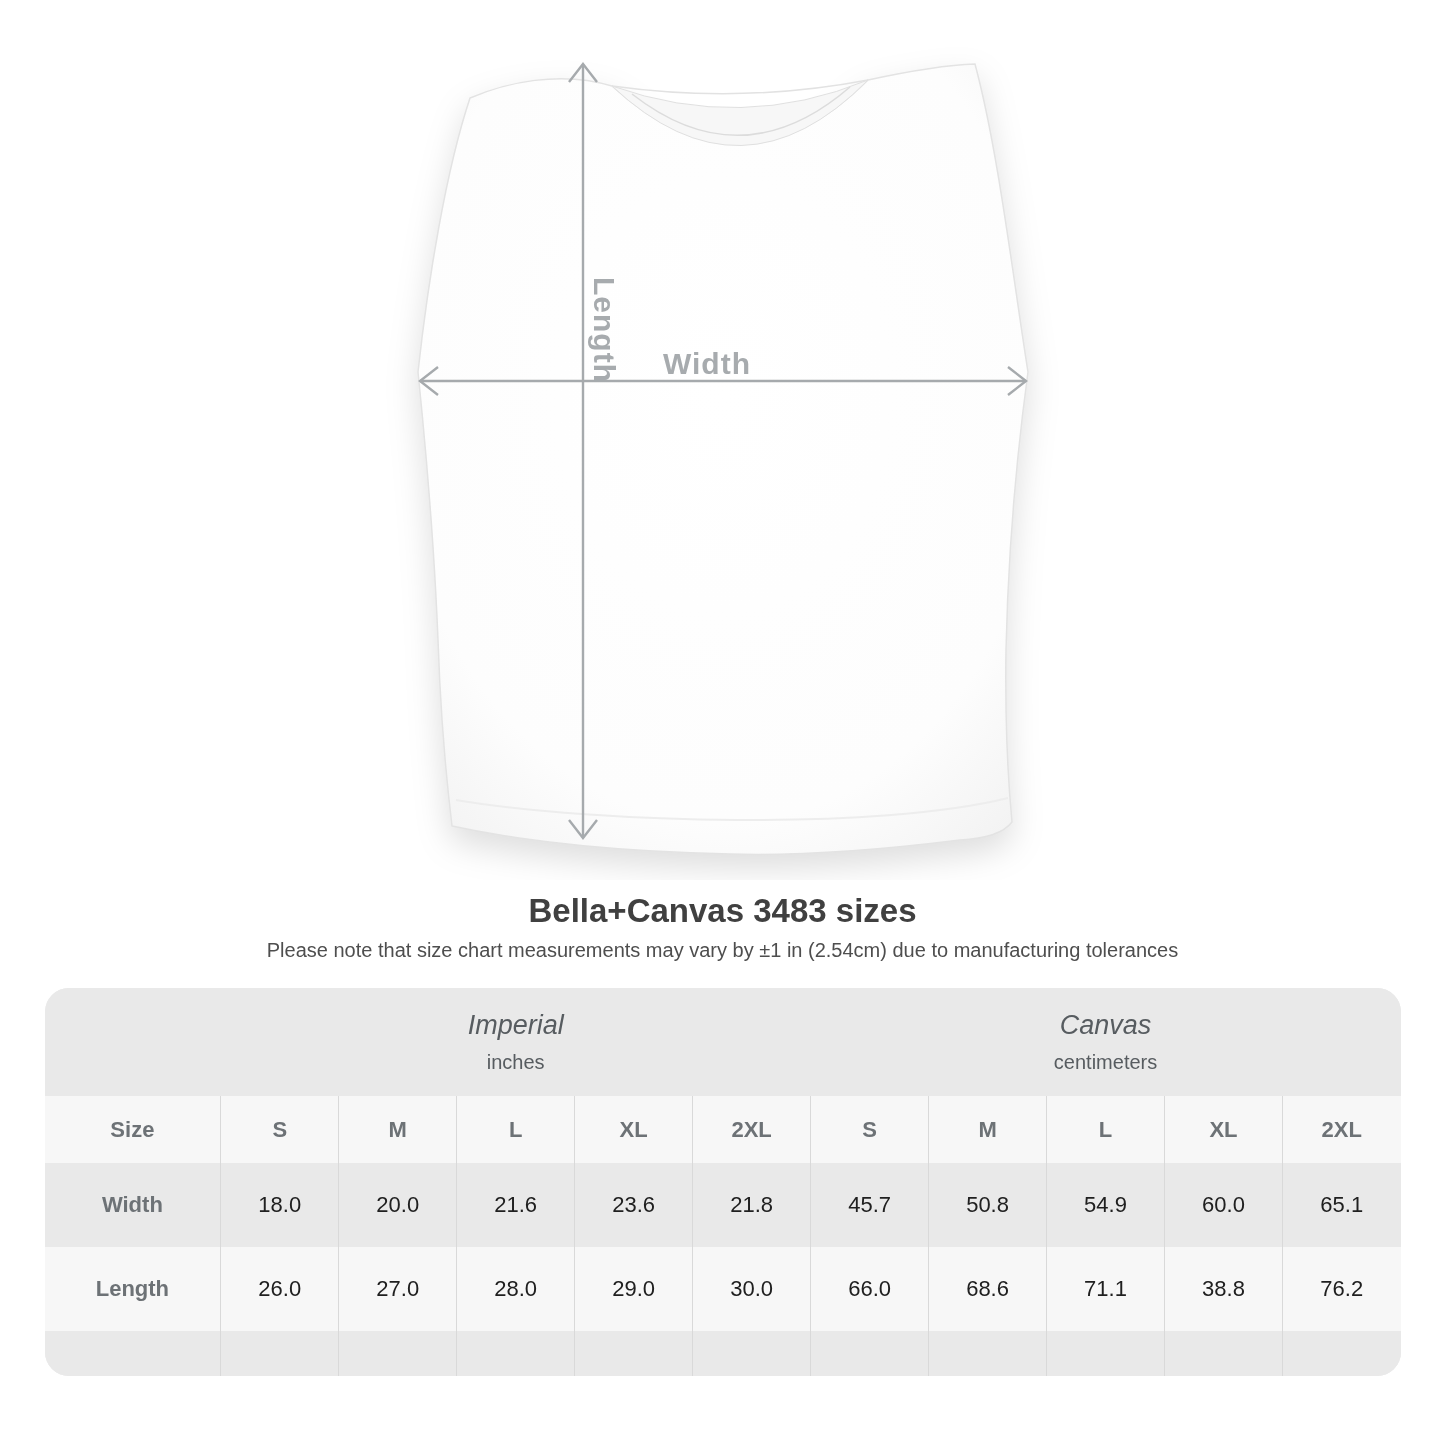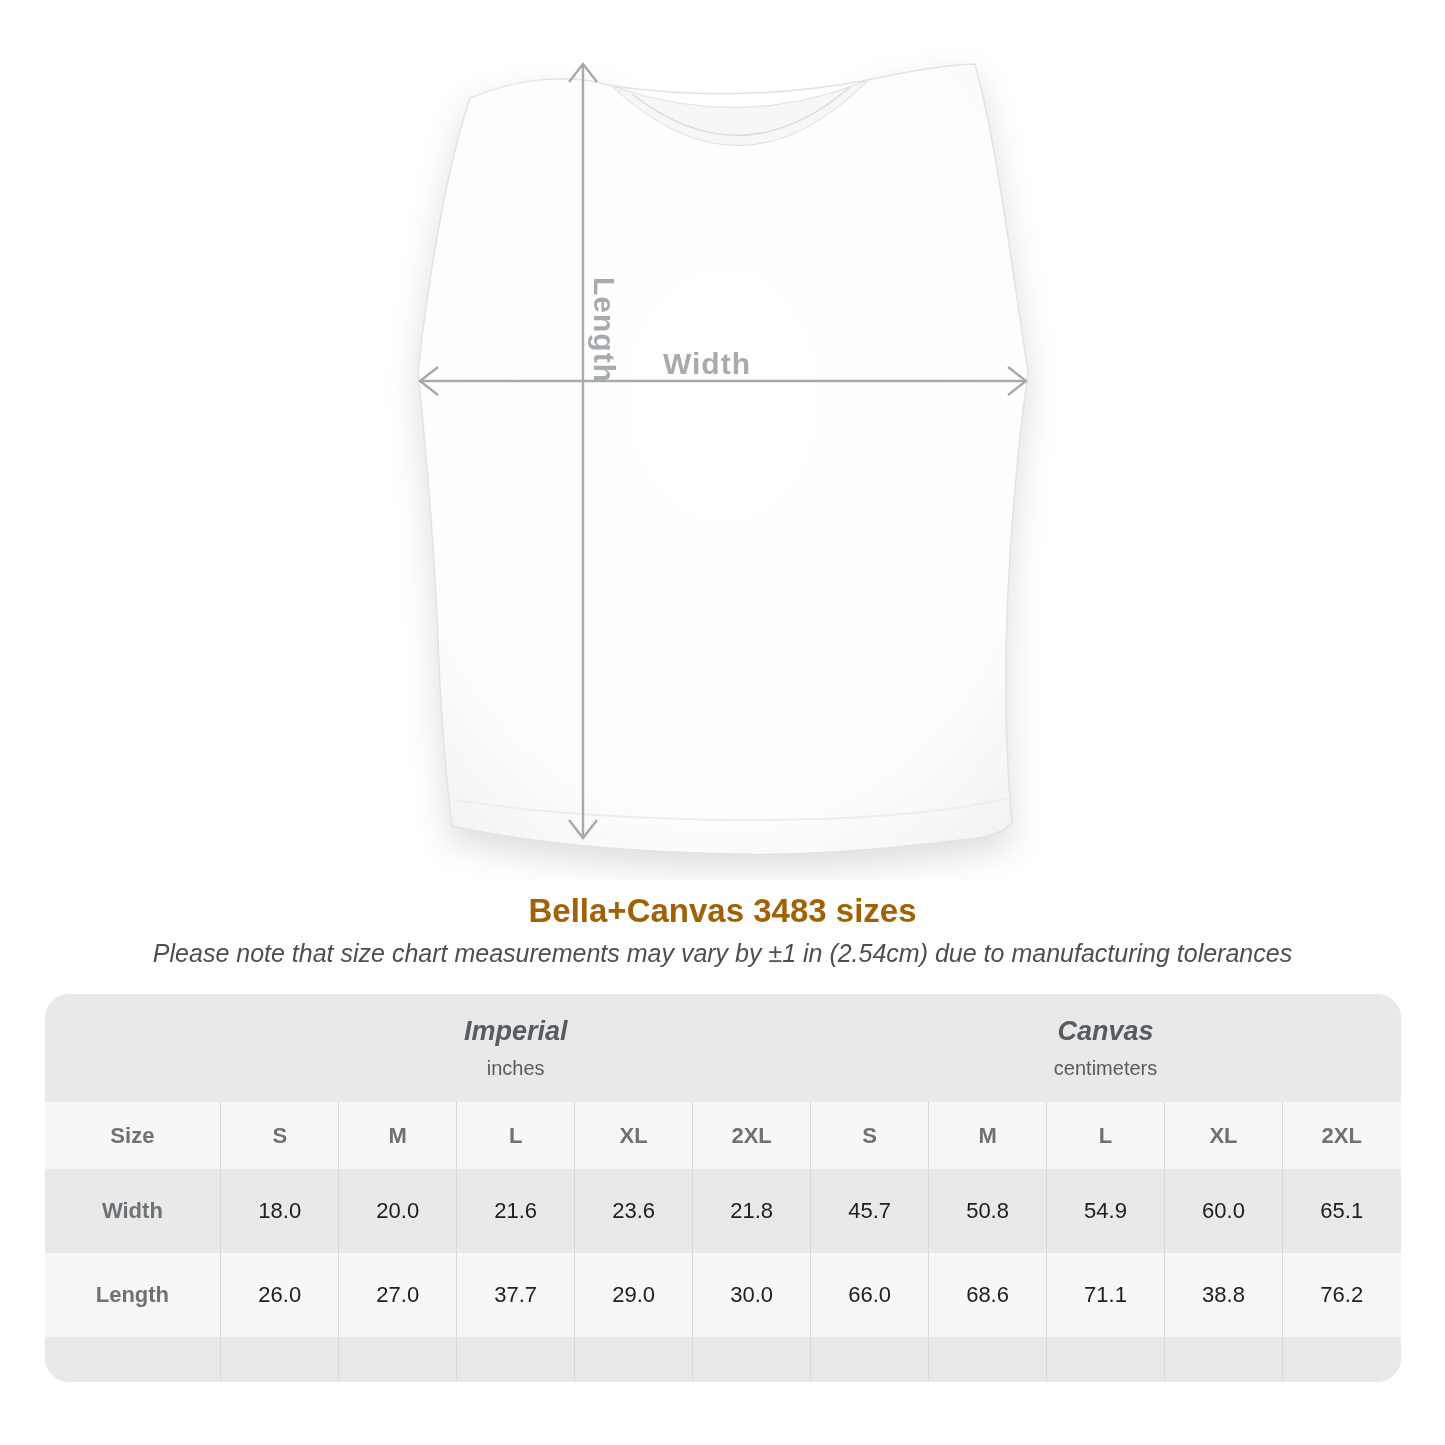--- a/index.html
+++ b/index.html
@@ -22,36 +22,36 @@
   }
   
   .diagram-area{position:relative;width:1445px;height:880px;}
   .diagram-area svg{position:absolute;inset:0;}
   .shirt-body{filter:drop-shadow(0 14px 16px rgba(0,0,0,0.13));}
   .dim-line{stroke:var(--arrow-gray);stroke-width:2.4;fill:none;}
   .dim-label{font-family:"Liberation Sans", sans-serif;font-weight:bold;font-size:30px;
              fill:#a7abae;letter-spacing:1px;}
   
   .heading{text-align:center;padding-top:10px;}
-  .chart-title{font-size:33px;font-weight:bold;color:#a16207;line-height:1.25;}
-  .chart-subtitle{font-size:25px;font-style:italic;color:#4e4e4e;margin-top:8px;}
+  .chart-title{font-size:33px;font-weight:bold;color:#404040;line-height:1.25;}
+  .chart-subtitle{font-size:20px;color:#4e4e4e;margin-top:8px;}
   
   .card{
     width:1356px;margin:26px auto 0 auto;
     background:var(--card-bg);
     border-radius:24px;
     overflow:hidden;
   }
   table.size-table{width:100%;border-collapse:collapse;table-layout:fixed;}
   .size-table td,.size-table th{
     text-align:center;vertical-align:middle;
     font-size:22px;padding:0;
   }
   .group-row td{height:108px;background:var(--card-bg);vertical-align:middle;}
-  .group-label{font-size:27px;font-weight:bold;font-style:italic;color:var(--group-gray);}
+  .group-label{font-size:27px;font-weight:normal;font-style:italic;color:var(--group-gray);}
   .group-unit{font-size:20px;color:var(--group-gray);margin-top:10px;}
   .header-row th{height:67px;background:var(--alt-bg);font-weight:bold;color:var(--label-gray);}
   .row-width td,.row-width th{height:84px;background:var(--card-bg);}
   .row-length td,.row-length th{height:84px;background:var(--alt-bg);}
   .spacer-row td{height:45px;background:var(--card-bg);}
   .size-table th.row-label{font-weight:bold;color:var(--label-gray);}
   .size-table td.val{color:var(--value-dark);font-weight:normal;}
   .size-table .divl{border-left:1px solid var(--divider);}
 </style>
 </head>
@@ -167,21 +167,21 @@
         <td class="val divl">50.8</td>
         <td class="val divl">54.9</td>
         <td class="val divl">60.0</td>
         <td class="val divl">65.1</td>
       </tr>
 
       <tr class="row-length">
         <th class="row-label">Length</th>
         <td class="val divl">26.0</td>
         <td class="val divl">27.0</td>
-        <td class="val divl">37.7</td>
+        <td class="val divl">28.0</td>
         <td class="val divl">29.0</td>
         <td class="val divl">30.0</td>
         <td class="val divl">66.0</td>
         <td class="val divl">68.6</td>
         <td class="val divl">71.1</td>
         <td class="val divl">38.8</td>
         <td class="val divl">76.2</td>
       </tr>
 
       <tr class="spacer-row">

